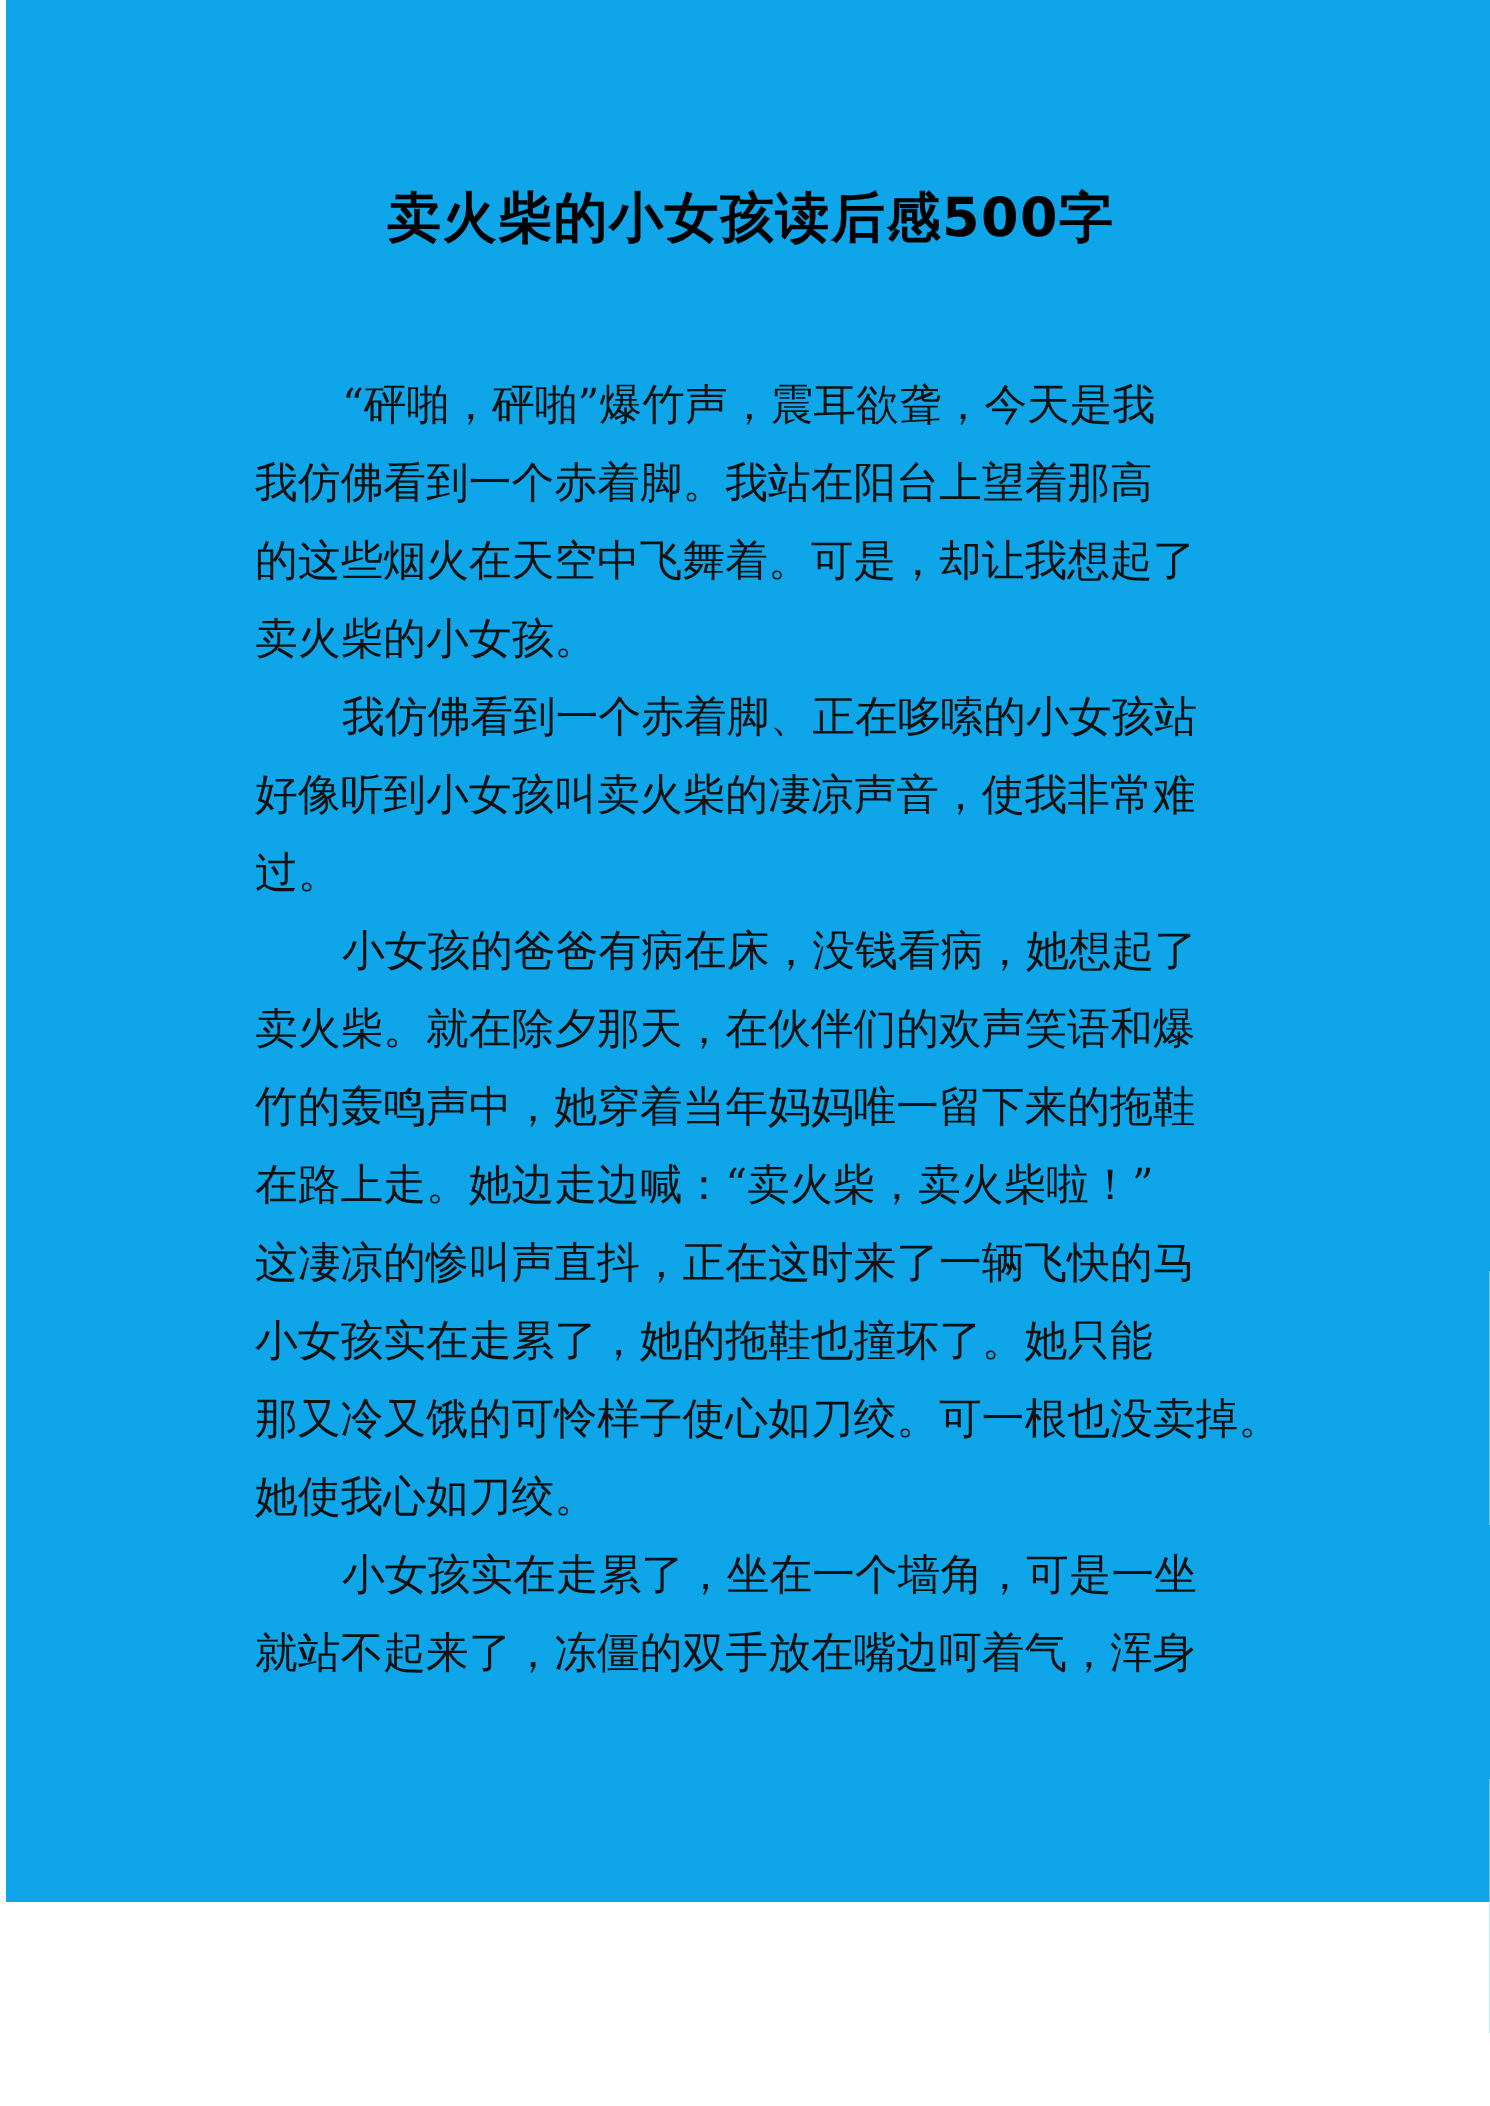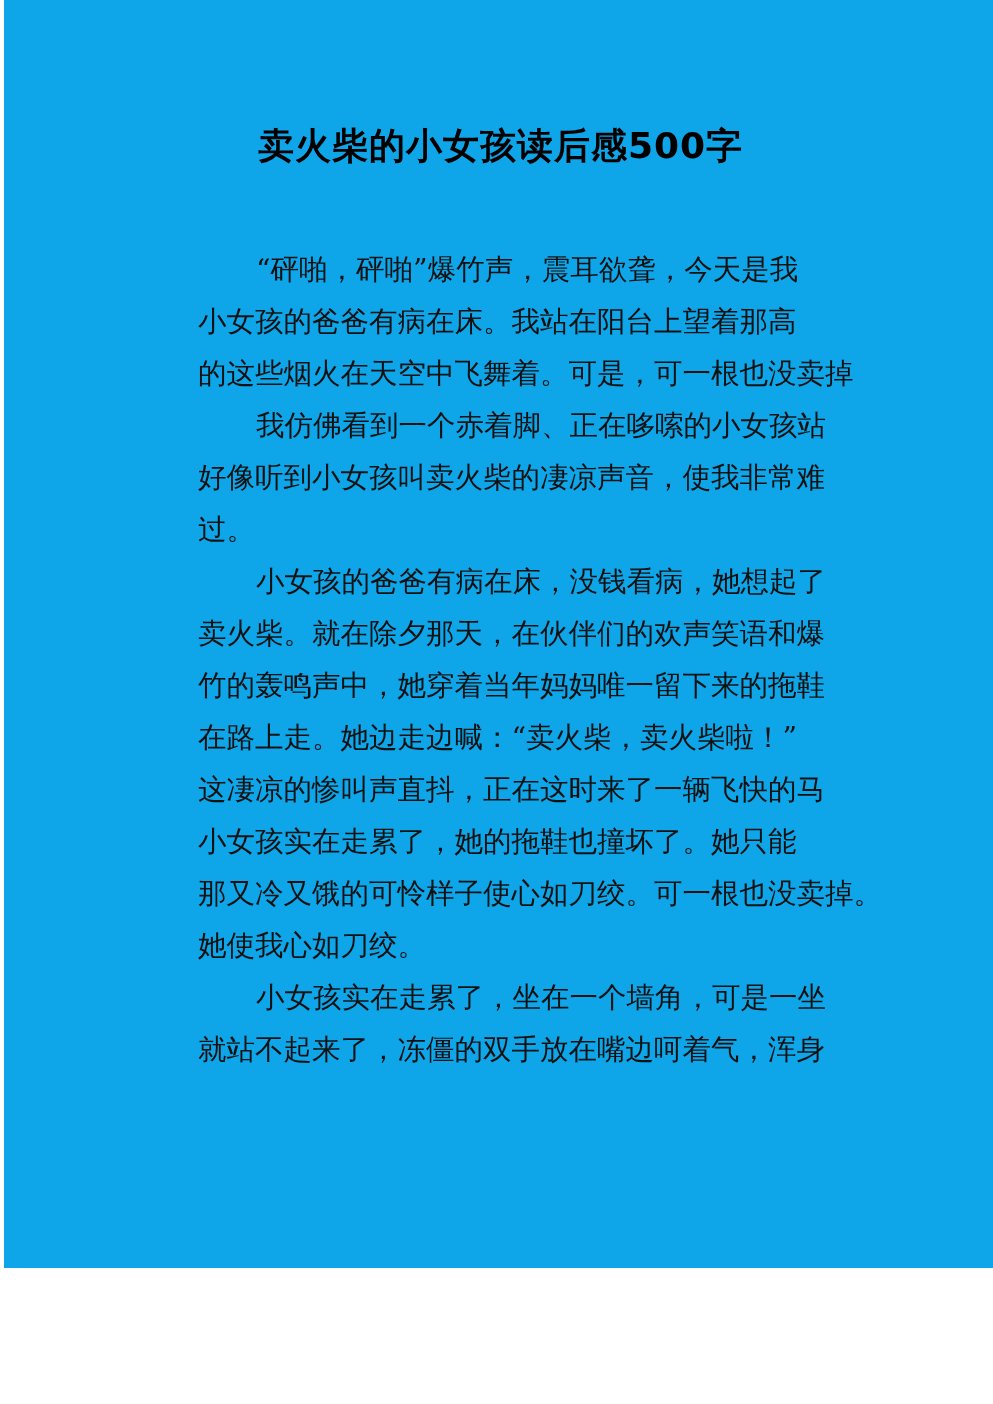--- a/index.html
+++ b/index.html
@@ -5,36 +5,37 @@
   html, body { margin: 0; padding: 0; background: #ffffff; }
   body { width: 993px; height: 1404px; position: relative; overflow: hidden; }
   .page { position: absolute; left: 4px; top: 0; width: 993px; height: 1268px; background: #0ea5e9; }
   .title {
     position: absolute; left: 0; top: 122px; width: 993px; text-align: center;
     font-family: "DejaVu Sans", sans-serif; font-weight: bold; font-size: 36px;
     line-height: 48px; color: #000; letter-spacing: 1px;
   }
   .body {
     position: absolute; left: 166px; top: 244px; width: 700px;
-    font-family: "DejaVu Serif", serif; font-size: 28.5px; color: #111; margin-left: 28px;
+    font-family: "DejaVu Serif", serif; font-size: 28.5px; color: #111;
   }
   .line { height: 52px; line-height: 52px; white-space: nowrap; }
   .indent { padding-left: 58px; }
 </style>
 </head>
 <body>
 
 <div class="page">
   <div class="title">卖火柴的小女孩读后感500字</div>
 
   <div class="body">
     <div class="paragraph">
       <div class="line indent">“砰啪，砰啪”爆竹声，震耳欲聋，今天是我</div>
-      <div class="line">小女孩的爸爸有病在床。我站在阳台上望着那高</div>
-      <div class="line">的这些烟火在天空中飞舞着。可是，可一根也没卖掉</div>
+      <div class="line">我仿佛看到一个赤着脚。我站在阳台上望着那高</div>
+      <div class="line">的这些烟火在天空中飞舞着。可是，却让我想起了</div>
+      <div class="line">卖火柴的小女孩。</div>
     </div>
     <div class="paragraph">
       <div class="line indent">我仿佛看到一个赤着脚、正在哆嗦的小女孩站</div>
       <div class="line">好像听到小女孩叫卖火柴的凄凉声音，使我非常难</div>
       <div class="line">过。</div>
     </div>
     <div class="paragraph">
       <div class="line indent">小女孩的爸爸有病在床，没钱看病，她想起了</div>
       <div class="line">卖火柴。就在除夕那天，在伙伴们的欢声笑语和爆</div>
       <div class="line">竹的轰鸣声中，她穿着当年妈妈唯一留下来的拖鞋</div>

